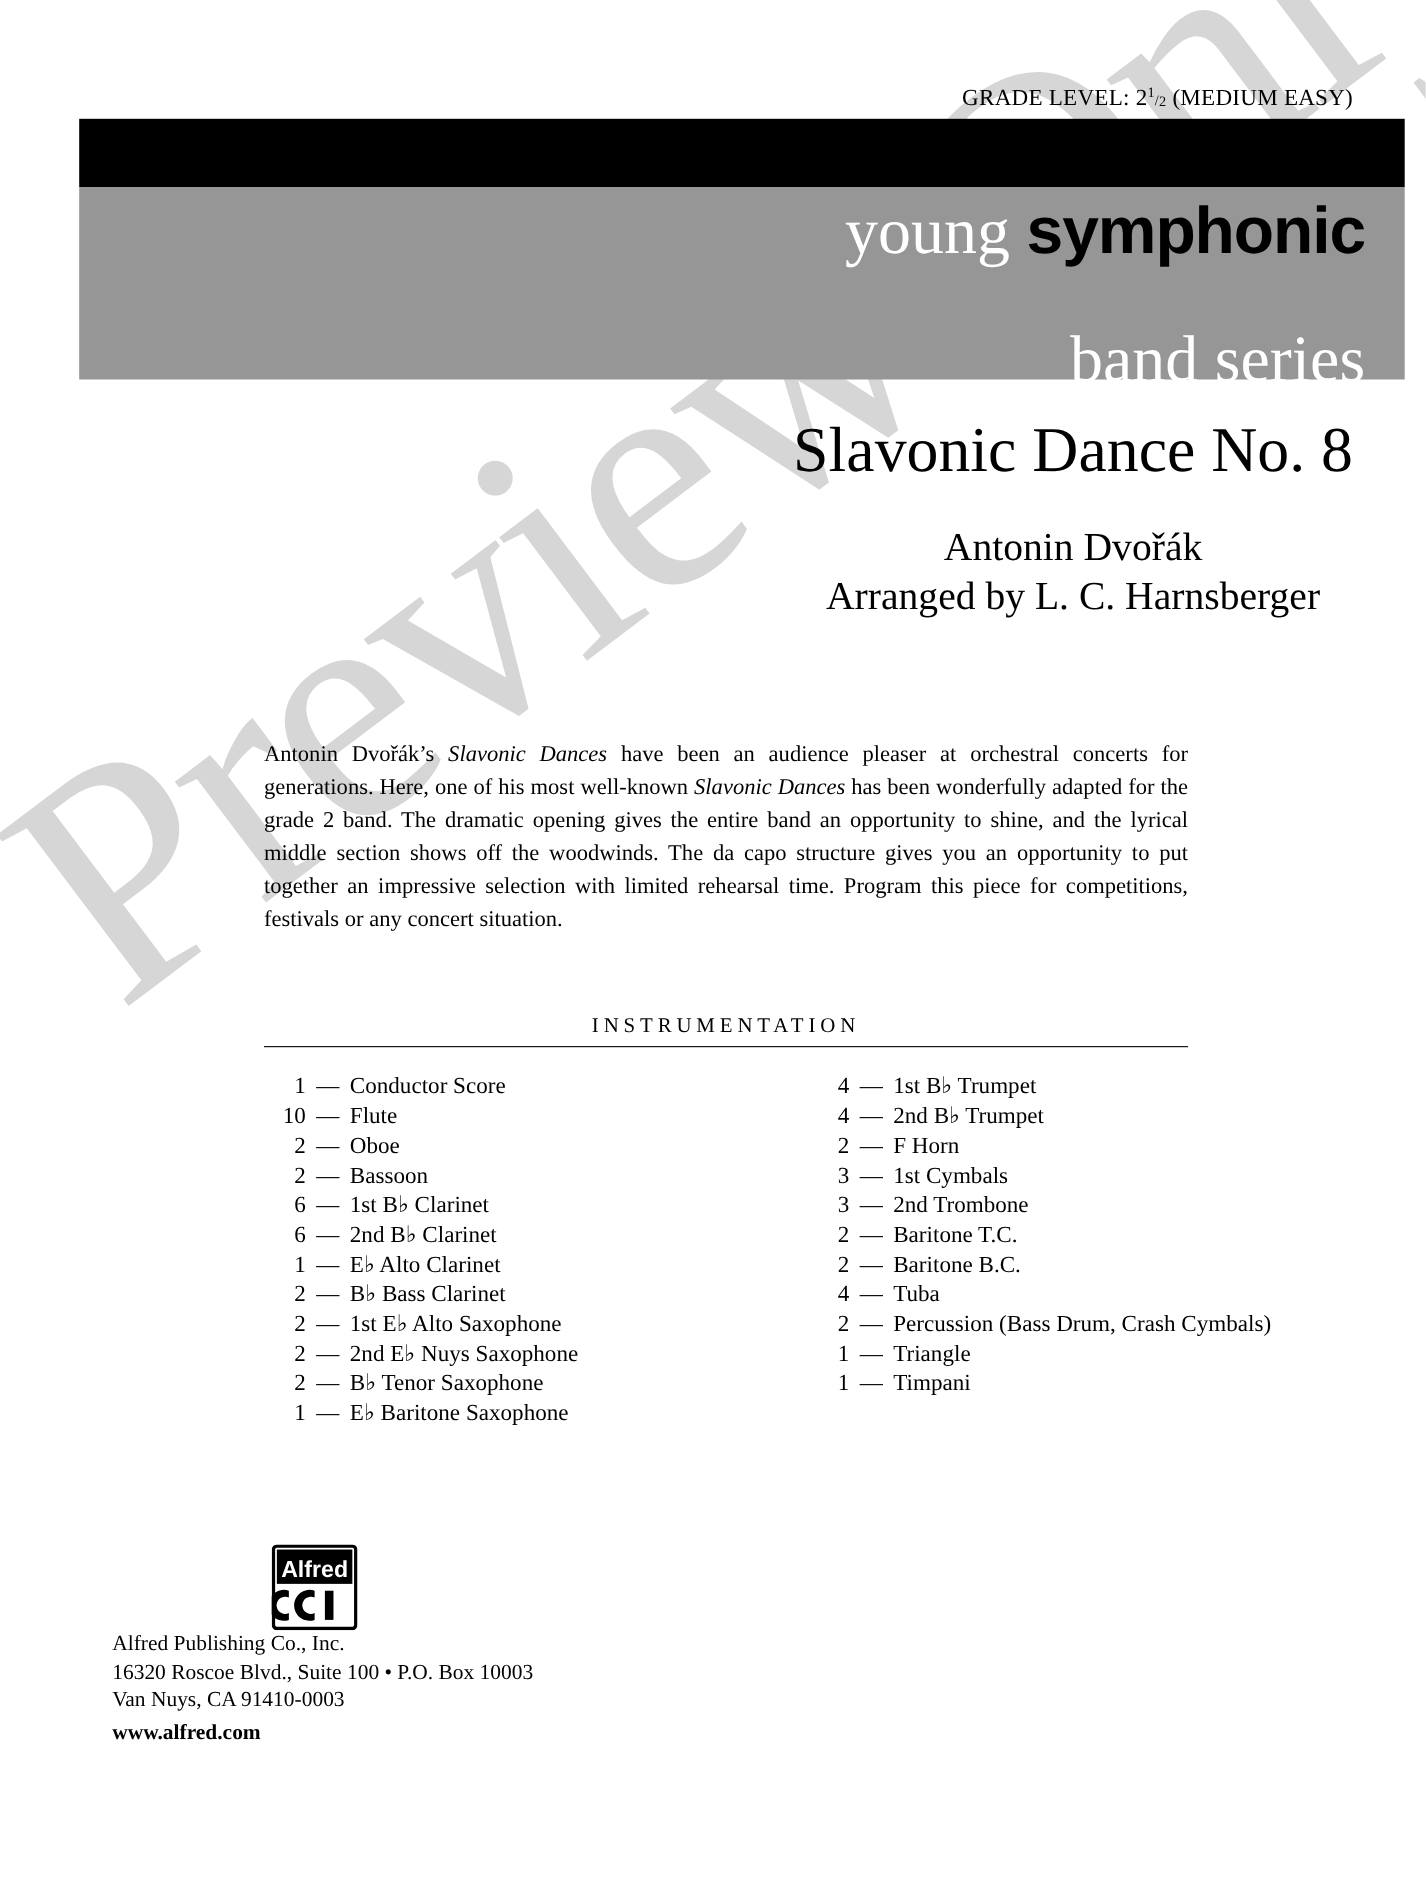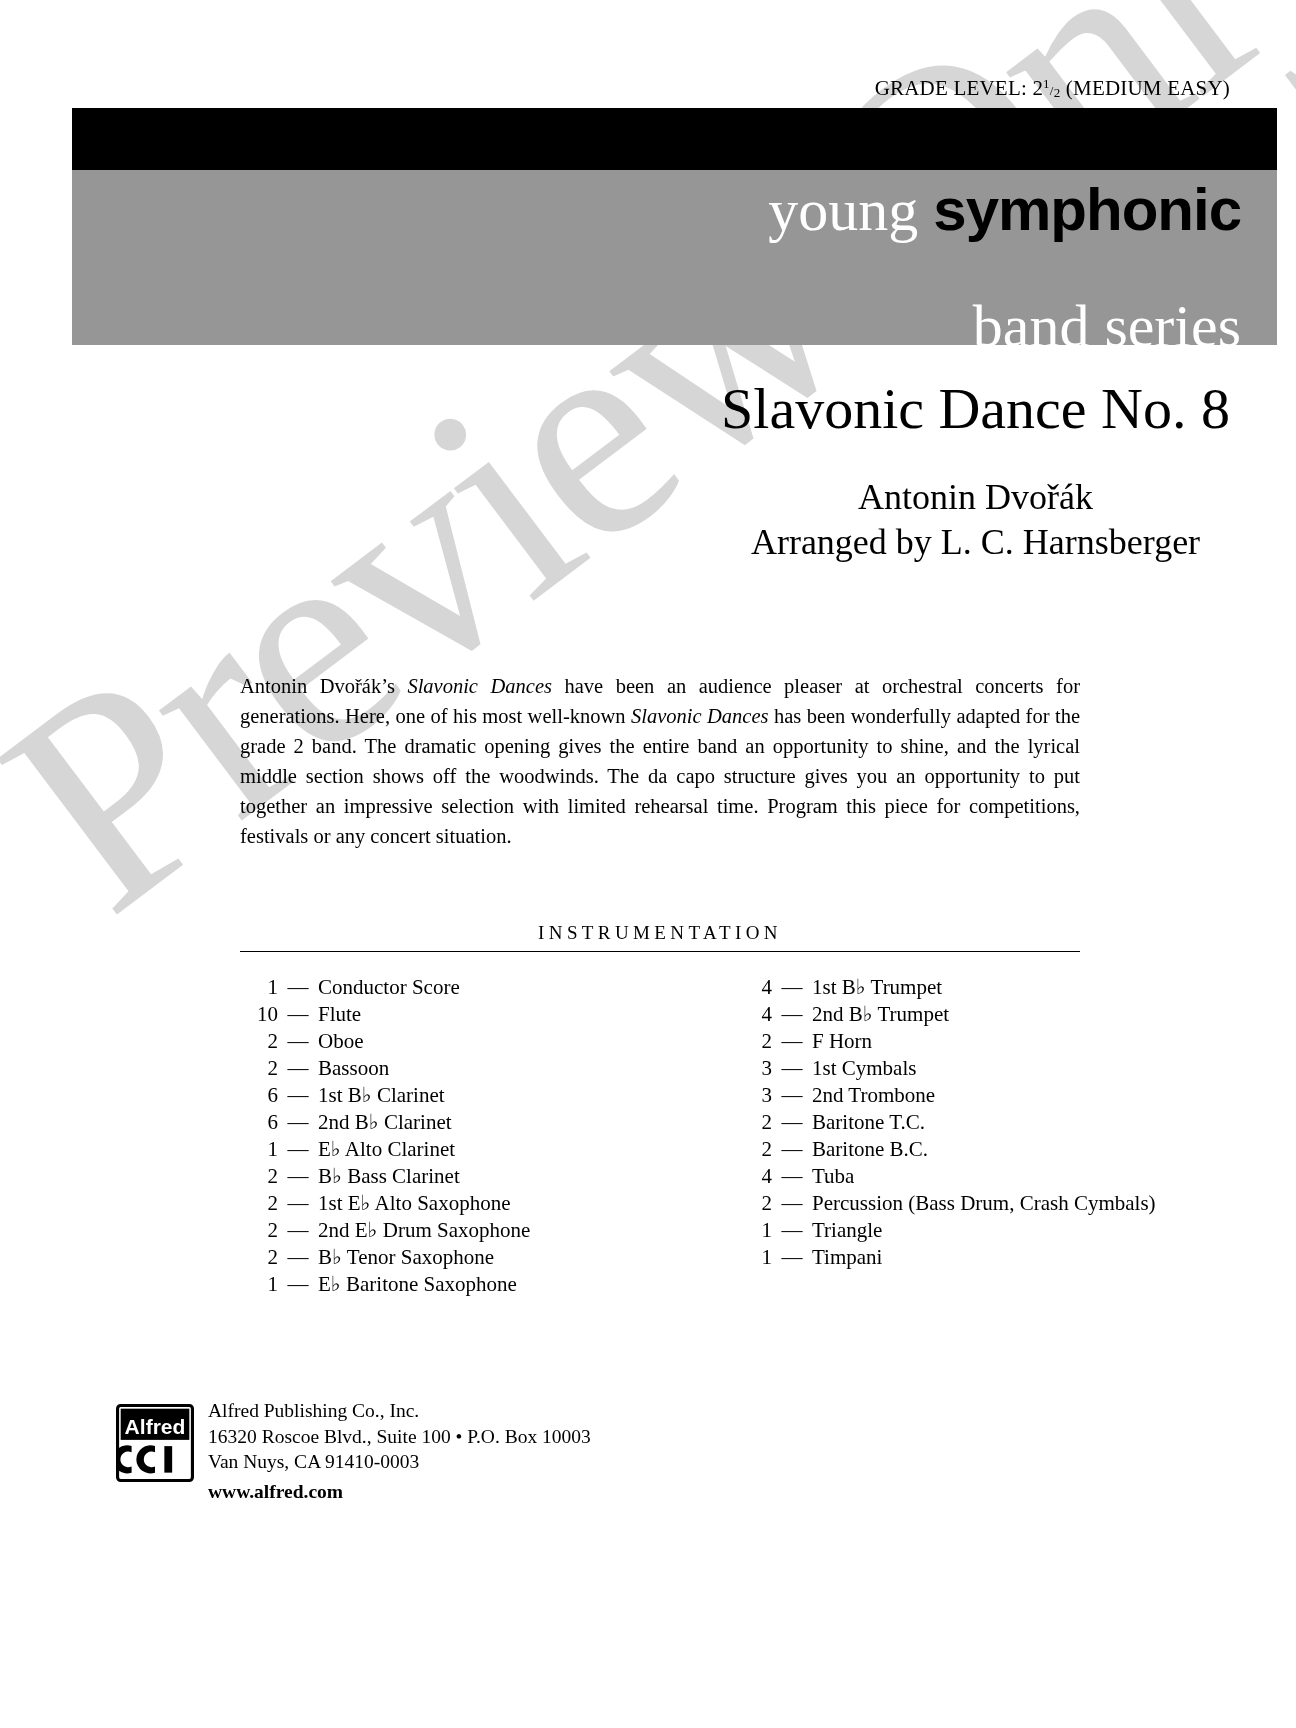--- a/index.html
+++ b/index.html
@@ -187,25 +187,26 @@
     flex: 0 0 40px;
   }
   .instr-name {
     flex: 1 1 auto;
     white-space: nowrap;
   }
 
   
   #publisher {
     position: absolute;
-    left: 116px;
+    left: 102px;
     top: 1398px;
     display: flex;
-    align-items: flex-start;
-    z-index: 10;
+    align-items: center;
+    z-index: 10;
+    flex-direction: column;
   }
   #alfred-logo {
     width: 78px;
     flex: 0 0 78px;
     margin-top: 6px;
     margin-right: 14px;
   }
   #publisher-text {
     font-size: 19.5px;
     line-height: 1.32;
@@ -286,21 +287,21 @@
           <span class="instr-name">B♭ Bass Clarinet</span>
         </div>
       <div class="instr-row">
           <span class="instr-qty">2</span>
           <span class="instr-dash">—</span>
           <span class="instr-name">1st E♭ Alto Saxophone</span>
         </div>
       <div class="instr-row">
           <span class="instr-qty">2</span>
           <span class="instr-dash">—</span>
-          <span class="instr-name">2nd E♭ Drum Saxophone</span>
+          <span class="instr-name">2nd E♭ Nuys Saxophone</span>
         </div>
       <div class="instr-row">
           <span class="instr-qty">2</span>
           <span class="instr-dash">—</span>
           <span class="instr-name">B♭ Tenor Saxophone</span>
         </div>
       <div class="instr-row">
           <span class="instr-qty">1</span>
           <span class="instr-dash">—</span>
           <span class="instr-name">E♭ Baritone Saxophone</span>

